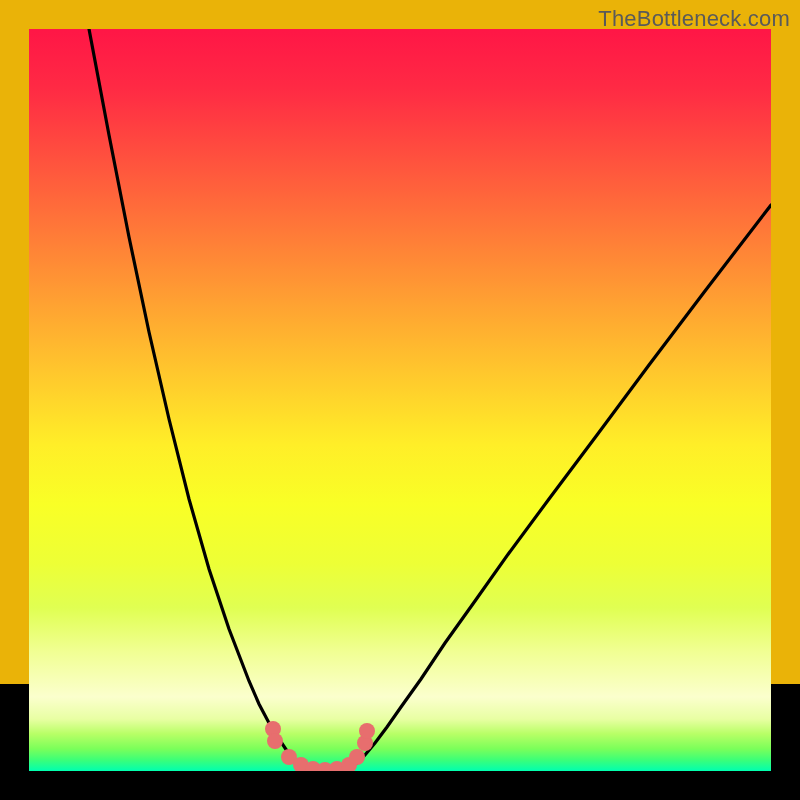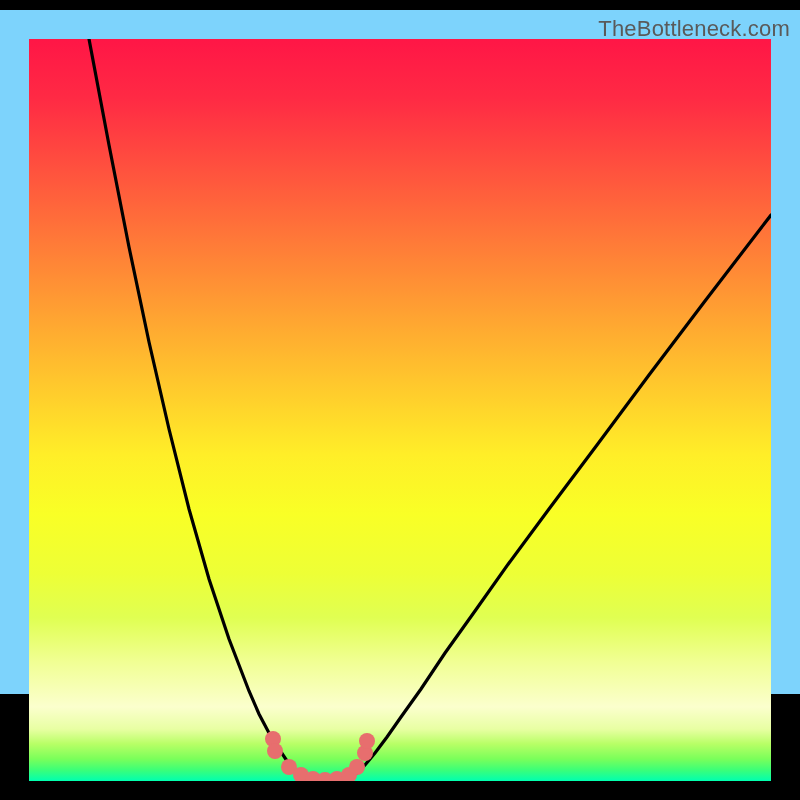--- a/index.html
+++ b/index.html
@@ -1,23 +1,23 @@
 <!DOCTYPE html>
 <html><head>
 <meta charset="utf-8">
 <style>
   * { margin: 0; padding: 0; box-sizing: border-box; }
   html, body { width: 800px; height: 800px; overflow: hidden; }
   body { background: #000; font-family: Arial, sans-serif; }
 
   .frame {
     position: absolute;
-    top: 10px; left: 0;
+    top: 0; left: 0;
     width: 800px; height: 684px;
-    background: #7dd3fc;
+    background: #eab308;
   }
 
   .plot-area {
     position: absolute;
     left: 29px;
     top: 29px;
     width: 742px;
     height: 742px;
     overflow: hidden;
   }

